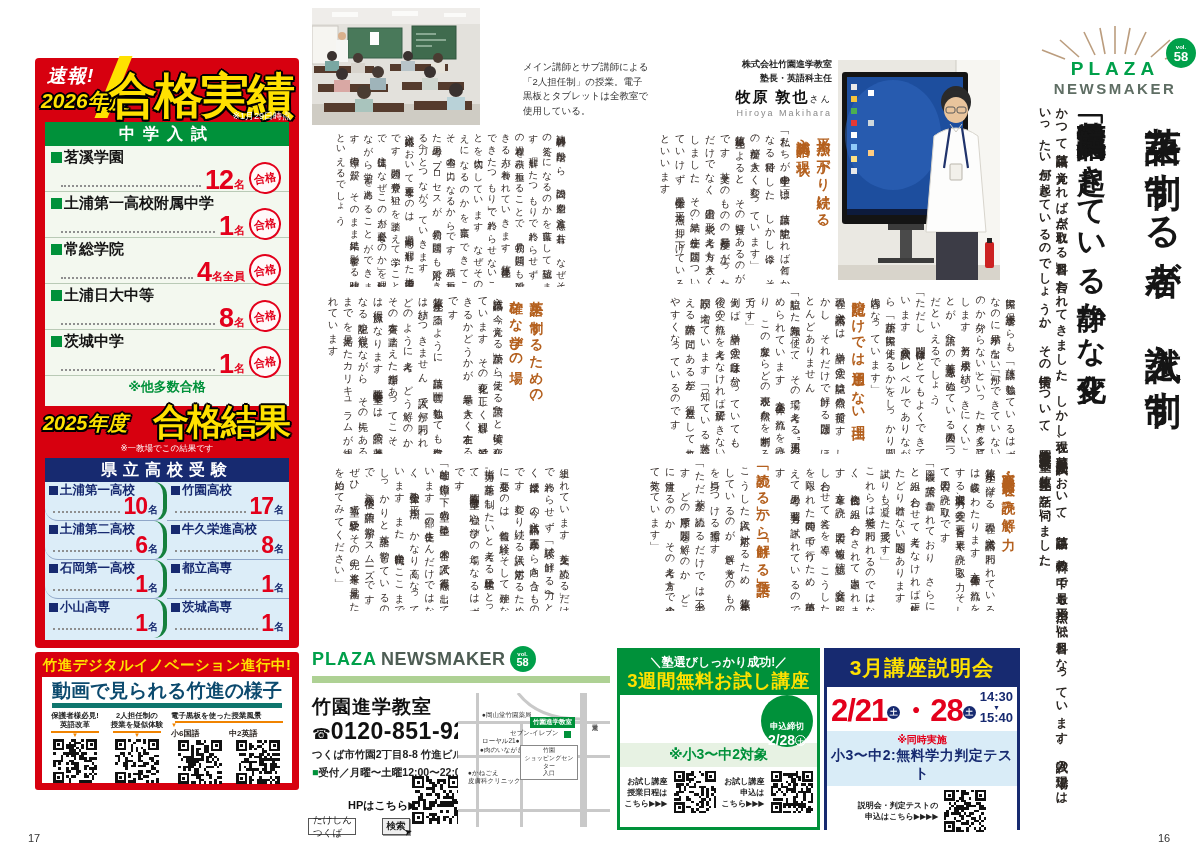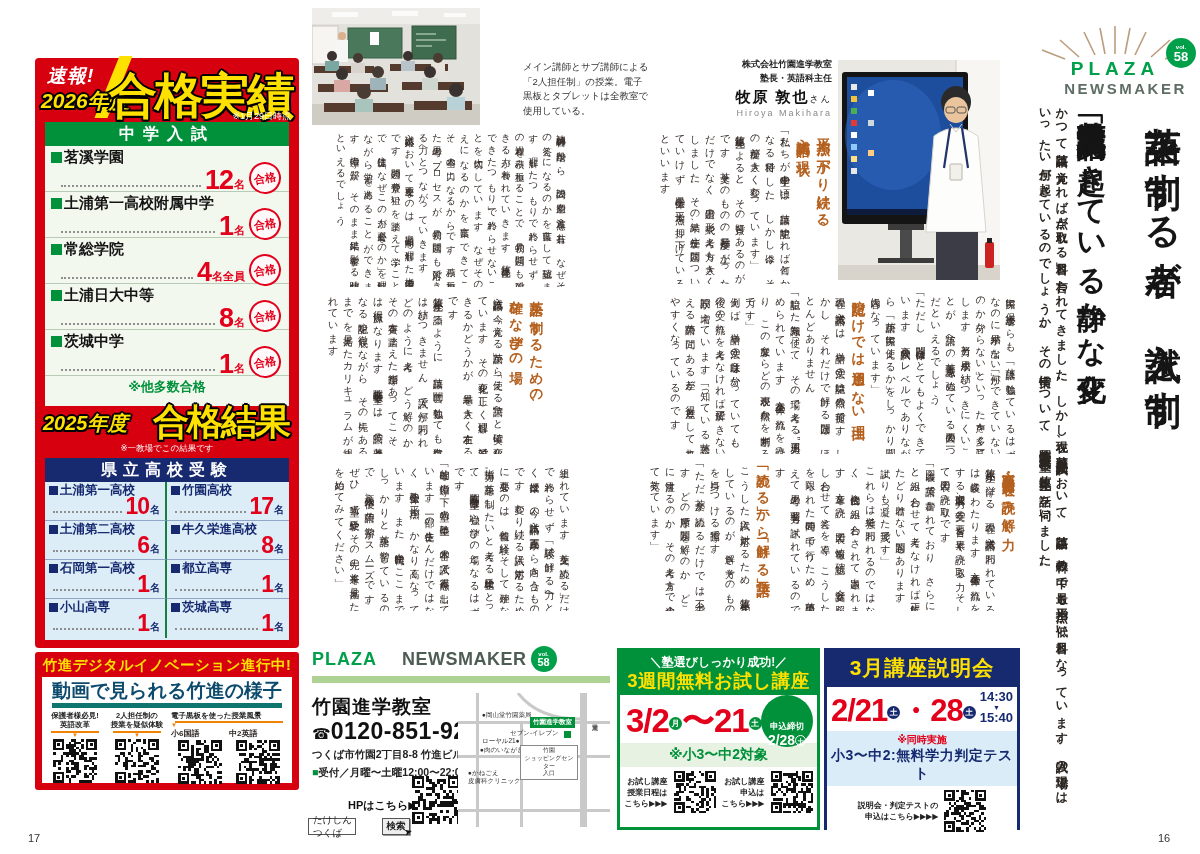--- a/index.html
+++ b/index.html
@@ -33,21 +33,21 @@
     font-size:11px; font-weight:bold; display:flex; align-items:center; justify-content:center;
     transform:rotate(-10deg); margin-left:2px; flex:0 0 auto; background:#fff9f9; }
   .jnote { text-align:center; color:#00913a; font-weight:bold; font-size:13px; padding-top:2px; }
   .year2 { position:absolute; left:8px; top:352px; font-size:20px; font-style:italic; }
   .title2 { position:absolute; right:10px; top:340px; font-size:36px; letter-spacing:-2px; }
   .note2 { position:absolute; left:0; top:385px; width:100%; text-align:center; color:#fff; font-size:8.5px; }
   #pref-panel { top:400px; height:182px; background:#dcedf8; }
   .panel-head-navy { background:#172a70; letter-spacing:6px; }
   .pgrid { display:grid; grid-template-columns:1fr 1fr; }
   .pcell { height:39px; border-bottom:1px solid #8fa6c8; padding:2px 5px 0 4px; }
-  .pcell.l { border-right:2px solid #15803d; }
+  .pcell.l { border-right:4px solid #15803d;border-radius:13px; }
   .pcell:nth-last-child(-n+2){ border-bottom:none; }
   .pname { font-size:12.5px; font-weight:bold; color:#172a70; display:flex; align-items:center; line-height:1.1; }
   .sq-n { width:9px; height:9px; background:#172a70; margin-right:2px; flex:0 0 auto; }
   .pval { display:flex; align-items:flex-end; padding-left:4px; margin-top:-3px; }
   .pleader { flex:1; border-bottom:2px dotted #8f8f8f; margin:0 3px 5px 0; }
   .pcount { color:#e3001b; font-weight:900; font-size:23px; line-height:1; letter-spacing:-1px; }
   .punit { color:#172a70; font-weight:bold; font-size:10px; margin:0 0 1px 1px; }
 
   
   #digital-panel { left:35px; top:652px; width:264px; height:138px; background:#d7000f; border-radius:3px; }
@@ -83,21 +83,21 @@
   #band-r-top { left:627px; top:128px; width:206px; height:156px; }
   #band-r-mid { left:633px; top:290px; width:385px; height:164px; }
   #band-r-bot { left:600px; top:461px; width:418px; height:150px; }
   #band-l-top { left:306px; top:127px; width:262px; height:160px; font-size:9.5px; line-height:1.45; }
   #band-l-mid { left:306px; top:290px; width:240px; height:164px; }
   #band-l-bot { left:306px; top:461px; width:266px; height:150px; }
 
   
   #logo-top { left:1032px; top:20px; width:166px; height:84px; }
   .plaza-txt { color:#00a04a; font-weight:900; font-size:19px; letter-spacing:5px; }
-  .nm-txt { color:#5f6e64; font-weight:bold; font-size:15px; letter-spacing:2.5px;margin-left:21px; }
+  .nm-txt { color:#5f6e64; font-weight:bold; font-size:15px; letter-spacing:2.5px; }
   .vol-badge { width:30px; height:30px; border-radius:50%; background:#00a04a; color:#fff;
     display:flex; flex-direction:column; align-items:center; justify-content:center; line-height:1; }
   .vol-badge .v { font-size:6px; font-weight:bold; }
   .vol-badge .n { font-size:13px; font-weight:900; }
   #headline-1 { left:1138px; top:98px; height:730px; writing-mode:vertical-rl; font-size:36px;
     font-weight:900; color:#151515; letter-spacing:2px; }
   #headline-2 { left:1072px; top:98px; height:740px; writing-mode:vertical-rl; font-size:29px;
     font-weight:900; color:#151515; letter-spacing:1px; }
   #lead { left:1014px; top:100px; width:56px; height:718px; writing-mode:vertical-rl;
     font-size:12px; font-weight:bold; line-height:1.4; letter-spacing:1px; color:#2b2622; overflow:hidden; }
@@ -1136,23 +1136,20 @@
 皮膚科クリニック</div>
   <div class="map-road-lab" style="left:132px; top:26px;">東大通り</div>
 </div>
 
 <div class="abs" id="trial-box">
   <div class="tb-head">
     <div class="tb-tag">＼塾選びしっかり成功!／</div>
     <div class="tb-title">3週間無料お試し講座</div>
   </div>
   <div class="tb-daterow">
-    <div class="tb-date">
-      <span>3/2</span><span class="daycirc">月</span><span>〜</span><span>21</span><span class="daycirc">土</span>
-    </div>
     <div class="tb-deadline">
       <div class="l1">申込締切</div>
       <div class="l2"><span>2/28</span><span class="daycirc line">土</span></div>
     </div>
   </div>
   <div class="tb-target">※小3〜中2対象</div>
   <div class="tb-qr-row">
     <div class="tb-qr-lab" style="white-space: pre-line;">お試し講座
 授業日程は
 こちら▶▶▶</div>

